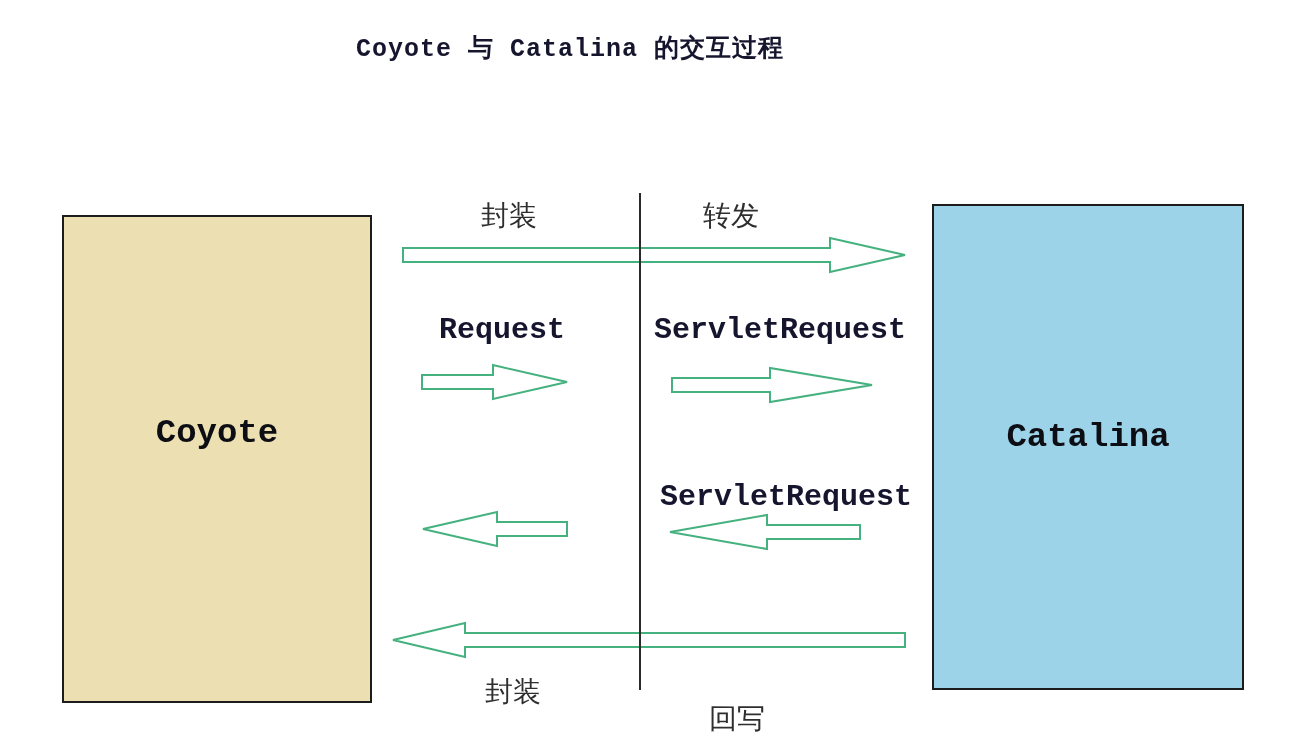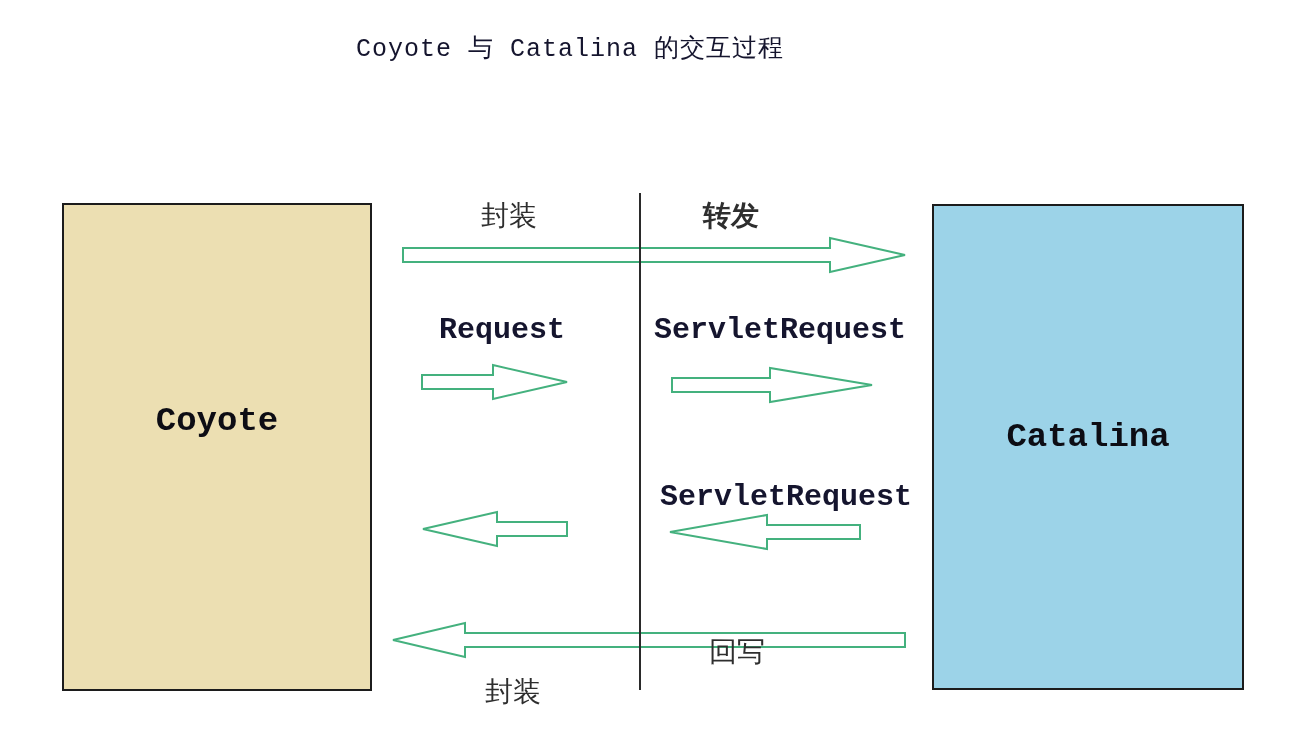--- a/index.html
+++ b/index.html
@@ -18,38 +18,38 @@
     height: 746px;
     background: #ffffff;
     overflow: hidden;
     font-family: "Liberation Mono", "DejaVu Sans Mono", monospace;
   }
   .title {
     position: absolute;
     left: 570px; top: 47px;
     transform: translate(-50%, -50%);
     font-size: 25px;
-    font-weight: normal;
+    font-weight: bold;
     color: var(--text_dark);
     letter-spacing: 1px;
     white-space: nowrap;
   }
   .node {
     position: absolute;
     border: 2px solid #1c1c1c;
     display: flex;
     align-items: center;
     justify-content: center;
     font-weight: bold;
     font-size: 34px;
     color: #0d0d14;
     white-space: nowrap;
   }
   .node-left {
-    left: 62px; top: 203px;
+    left: 62px; top: 215px;
     width: 310px; height: 488px;
     background: var(--node_left_fill);
     padding-bottom: 52px;
   }
   .node-right {
     left: 932px; top: 204px;
     width: 312px; height: 486px;
     background: var(--node_right_fill);
     padding-bottom: 20px;
   }
@@ -79,27 +79,27 @@
     font-weight: bold;
     color: var(--text_dark);
   }
   .lbl-cjk {
     font-family: "Liberation Sans", "DejaVu Sans", sans-serif;
     font-size: 28px;
     color: var(--cjk_dark);
   }
   
   .p-f0l { left: 509px; top: 216px; }
-  .p-f0r { left: 731px; top: 216px; font-weight: bold; }
+  .p-f0r { left: 731px; top: 216px; }
   .p-f1l { left: 502px; top: 330px; }
   .p-f1r { left: 780px; top: 330px; }
   .p-f2l { left: 510px; top: 484px; }
   .p-f2r { left: 786px; top: 497px; }
   .p-f3l { left: 513px; top: 692px; }
-  .p-f3r { left: 737px; top: 652px; }
+  .p-f3r { left: 737px; top: 719px; }
 </style>
 </head>
 <body>
 
 <div class="canvas">
 
   <div class="title">Coyote 与 Catalina 的交互过程</div>
 
   <div class="node node-left">
     <span>Coyote</span>

